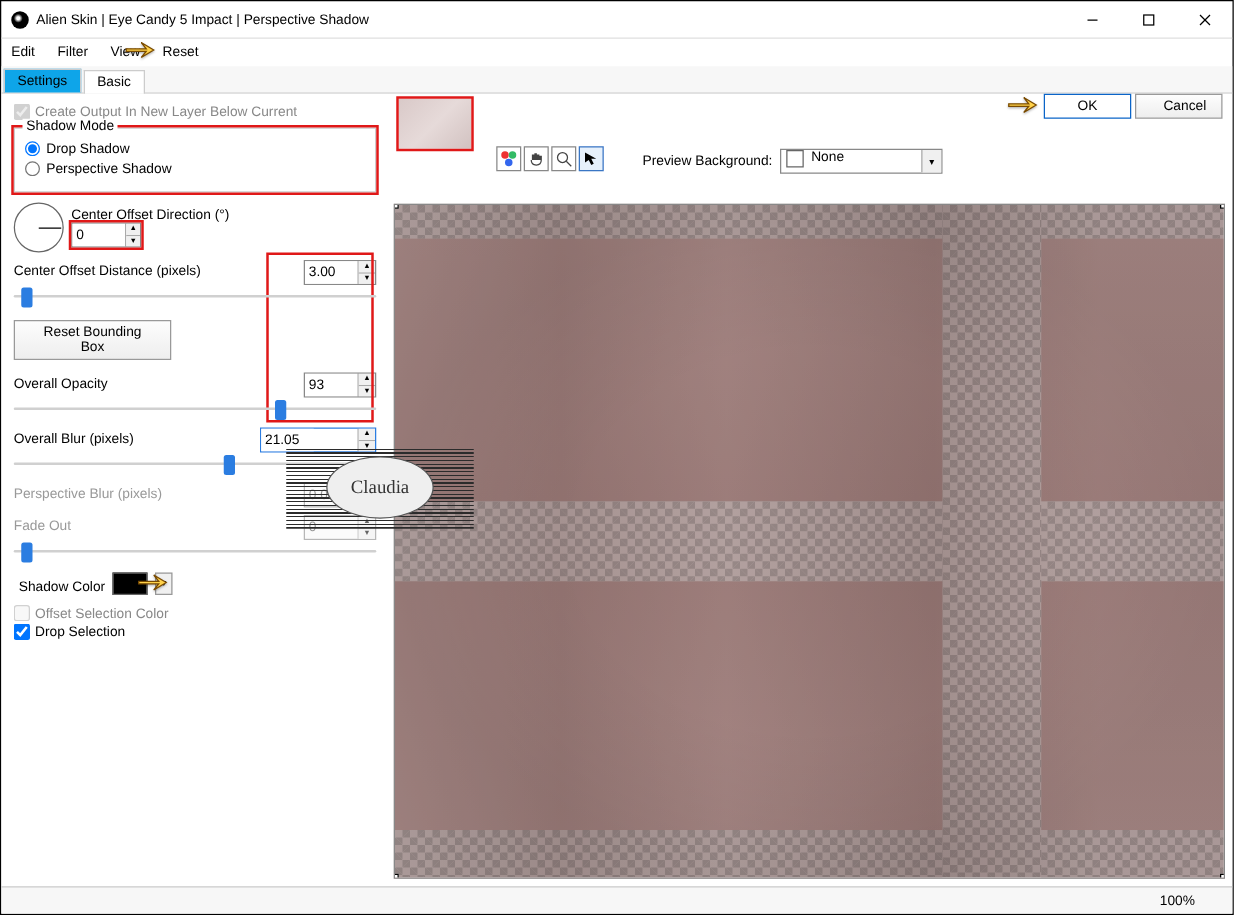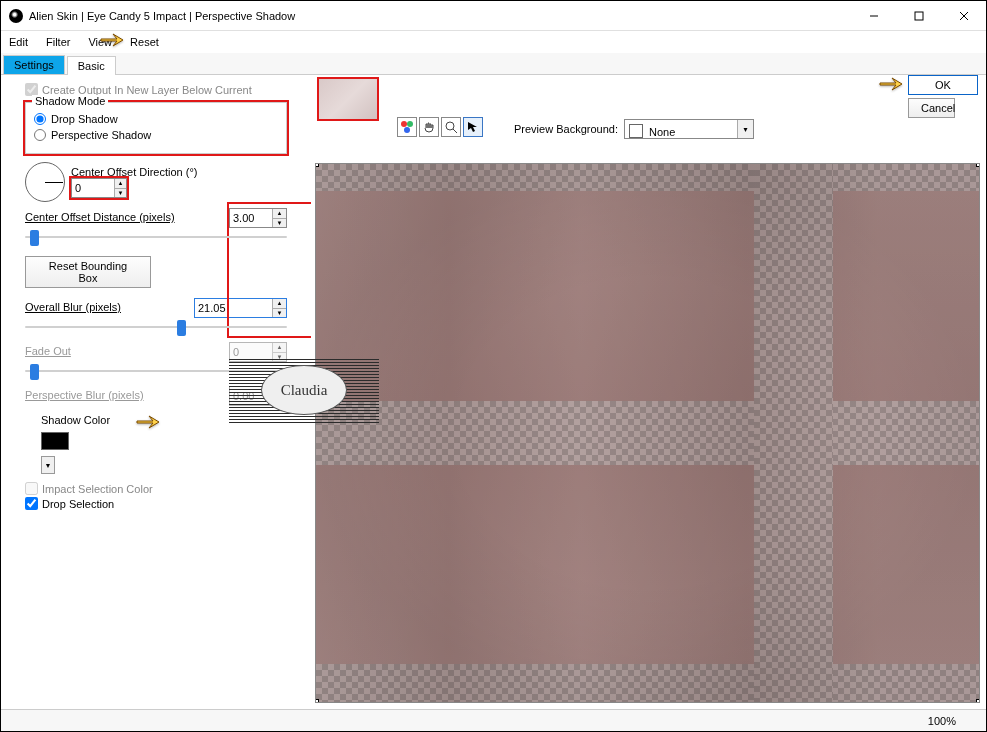--- a/index.html
+++ b/index.html
@@ -20,21 +20,21 @@
 .hand { position: absolute; font-size: 18px; pointer-events: none; }
 .hand svg { filter: drop-shadow(0 1px 1px rgba(0,0,0,0.3)); }
 
 
 .tabstrip { height: 22px; display: flex; align-items: flex-end; border-bottom: 1px solid #ccc; background: #f7f7f7; }
 .tab { padding: 3px 10px; border: 1px solid #ccc; border-bottom: none; background: #0ea5e9; margin-left: 2px; cursor: default;}
 .tab.active { background: #fff; position: relative; top: 1px; }
 
 
 .main { display: flex; height: calc(100% - 30px - 22px - 22px - 22px); }
-.leftpanel { width: 310px; padding: 6px 24px; background: #fff; overflow: hidden; }
+.leftpanel { width: 310px; padding: 6px 10px; background: #fff; overflow: hidden; }
 .rightpanel { flex: 1; position: relative; background: #fff; }
 
 
 .chk { display: flex; align-items: center; gap: 4px; margin: 2px 0; }
 .chk input { width: 13px; height: 13px; }
 .chk.disabled { color: #888; }
 
 
 .groupbox { border: 1px solid #ccc; padding: 6px 8px 8px; margin: 4px 0 8px; position: relative; }
 .groupbox .legend { position: absolute; top: -8px; left: 6px; background: #fff; padding: 0 3px; }
@@ -44,56 +44,56 @@
 
 .hl-red { outline: 2px solid #e01818; outline-offset: 0; }
 
 
 .dial-row { display: flex; align-items: center; gap: 6px; margin: 6px 0; }
 .dial { width: 40px; height: 40px; border: 1px solid #666; border-radius: 50%; position: relative; flex-shrink: 0; }
 .dial::after { content: ""; position: absolute; width: 18px; height: 1px; background: #000; top: 50%; left: 50%; transform-origin: left center; }
 
 
 .ctrl-row { margin: 6px 0; }
-.ctrl-row .lbl { display: block; margin-bottom: 2px; text-decoration: underline; }
+.ctrl-row .lbl { display: block; margin-bottom: 2px; }
 .ctrl-row .lbl.disabled { color: #999; }
 .slider { flex: 1; height: 18px; position: relative; }
 .slider .track { position: absolute; top: 8px; left: 0; right: 0; height: 2px; background: #d0d0d0; border-radius: 1px; }
 .slider .thumb { position: absolute; top: 2px; width: 9px; height: 16px; background: #2b7de1; border-radius: 2px; }
 .spinner { display: flex; border: 1px solid #888; height: 20px; background: #fff; }
 .spinner input { border: none; width: 42px; padding: 0 3px; text-align: left; outline: none; font-size: 11px; }
 .spinner .arrows { width: 14px; display: flex; flex-direction: column; border-left: 1px solid #aaa; }
 .spinner .arrows div { flex: 1; display: flex; align-items: center; justify-content: center; font-size: 6px; background: #f0f0f0; cursor: pointer; line-height: 1; }
 .spinner .arrows div:first-child { border-bottom: 1px solid #aaa; }
 
 
 .btn { border: 1px solid #999; background: linear-gradient(#fdfdfd,#eee); padding: 3px 12px; cursor: pointer; text-align: center; display: inline-block; }
 .btn.wide { width: 126px; }
 .btn.ok { width: 70px; border: 1px solid #0a64c8; background: #fff; }
-.btn.cancel { width: 47px; text-align: right; }
-
-
-.swatch-row { display: flex; align-items: flex-start; gap: 6px; margin: 8px 16px; position: relative; flex-direction: column; }
+.btn.cancel { width: 70px; text-align: right; }
+
+
+.swatch-row { display: flex; align-items: flex-end; gap: 6px; margin: 8px 4px; position: relative; }
 .swatch { width: 28px; height: 18px; background: #000; border: 1px solid #666; }
 .swatch-dd { width: 14px; height: 18px; border: 1px solid #999; background: #f0f0f0; display: flex; align-items: center; justify-content: center; font-size: 7px; }
 
 
 .thumb-wrap { position: absolute; top: 2px; left: 6px; display: flex; align-items: center; }
 .thumbnail { width: 62px; height: 44px; border: 2px solid #e01818; background: linear-gradient(135deg,#d9c9c8 0%, #e6dad9 50%, #d2c2c1 100%); }
 .tool-row { position: absolute; top: 42px; left: 86px; display: flex; gap: 2px; align-items: center; }
 .toolbtn { width: 20px; height: 20px; border: 1px solid #888; background: #fff; display: flex; align-items: center; justify-content: center; }
 .toolbtn.active { border: 1px solid #3a76c4; background: #e6f0fb; }
 
 .prevbg { position: absolute; top: 44px; left: 203px; display: flex; align-items: center; gap: 6px; }
-.combo { display: flex; border: 1px solid #888; height: 20px; background: #fff; align-items: flex-end; }
+.combo { display: flex; border: 1px solid #888; height: 20px; background: #fff; align-items: flex-start; }
 .combo .sw { width: 14px; height: 14px; border: 1px solid #666; margin: 0 4px; background: #fff; }
 .combo .txt { width: 90px; padding-left: 2px;}
 .combo .dd { width: 16px; border-left: 1px solid #aaa; text-align: center; font-size: 8px; height: 100%; display: flex; align-items:center; justify-content:center; background: #f0f0f0;}
 
-.okcancel2 { position: absolute; top: 0px; right: 8px; display: flex; flex-direction: column; gap: 3px; }
+.okcancel2 { position: absolute; top: 0px; right: 8px; display: flex; gap: 3px; }
 
 
 .canvas-wrap { position: absolute; top: 88px; left: 4px; right: 6px; bottom: 6px; border: 1px solid #888; background: #d8c9c8; overflow: hidden; }
 .canvas-inner { position: absolute; inset: 0; }
 .checker { background-image:
   linear-gradient(45deg,#bbb 25%,transparent 25%),
   linear-gradient(-45deg,#bbb 25%,transparent 25%),
   linear-gradient(45deg,transparent 75%,#bbb 75%),
   linear-gradient(-45deg,transparent 75%,#bbb 75%);
   background-size: 12px 12px;
@@ -215,20 +215,36 @@
           </div>
         </div>
         <div class="slider">
             <div class="track"></div>
             <div class="thumb" style="left:2%;"></div>
           </div>
       </div>
 
       <div class="btn wide" style="margin:4px 0;">Reset Bounding Box</div>
 
+      <div class="ctrl-row">
+        <div style="display:flex; justify-content:space-between; align-items:center;">
+          <span class="lbl">Overall Opacity</span>
+          <div class="spinner">
+            <input value="93" style="">
+            <div class="arrows">
+                <div>▲</div>
+                <div>▼</div>
+              </div>
+          </div>
+        </div>
+        <div class="slider">
+            <div class="track"></div>
+            <div class="thumb" style="left:72%;"></div>
+          </div>
+      </div>
 
       <div class="ctrl-row">
         <div style="display:flex; justify-content:space-between; align-items:center;">
           <span class="lbl">Overall Blur (pixels)</span>
           <div class="spinner" style="border-color:#2b7de1;gap:35px;">
             <input value="21.05" style="">
             <div class="arrows">
                 <div>▲</div>
                 <div>▼</div>
               </div>
@@ -236,62 +252,62 @@
         </div>
         <div class="slider">
             <div class="track"></div>
             <div class="thumb" style="left:58%;"></div>
           </div>
       </div>
     </div>
 
     <div class="ctrl-row">
       <div style="display:flex; justify-content:space-between; align-items:center;">
+        <span class="lbl disabled">Perspective Blur (pixels)</span>
+        <div class="spinner" style="opacity:0.6;">
+          <input disabled="" value="0.00" style="">
+          <div class="arrows">
+              <div>▲</div>
+              <div>▼</div>
+            </div>
+        </div>
+      </div>
+    </div>
+
+    <div class="ctrl-row">
+      <div style="display:flex; justify-content:space-between; align-items:center;">
         <span class="lbl disabled">Fade Out</span>
         <div class="spinner" style="opacity:0.6;">
           <input disabled="" value="0" style="">
           <div class="arrows">
               <div>▲</div>
               <div>▼</div>
             </div>
         </div>
       </div>
       <div class="slider">
           <div class="track"></div>
           <div class="thumb" style="left:2%;"></div>
         </div>
     </div>
 
-    <div class="ctrl-row">
-      <div style="display:flex; justify-content:space-between; align-items:center;">
-        <span class="lbl disabled">Perspective Blur (pixels)</span>
-        <div class="spinner" style="opacity:0.6;">
-          <input disabled="" value="0.00" style="">
-          <div class="arrows">
-              <div>▲</div>
-              <div>▼</div>
-            </div>
-        </div>
-      </div>
-    </div>
-
     <div class="swatch-row">
       <span>Shadow Color</span>
       <div class="swatch"></div>
       <div class="swatch-dd">▼</div>
       <div class="hand" style="left:94px;top:-3px;">
         <svg width="28" height="22">
             <path d="M2 10 L18 10 L14 5 L24 11 L14 17 L18 12 L2 12 Z" fill="#ffd24a" stroke="#7a4b00" stroke-width="1"></path>
           </svg>
       </div>
     </div>
 
     <label class="chk disabled">
       <input type="checkbox" disabled="" style="">
-      <span>Impact Selection Color</span>
+      <span>Offset Selection Color</span>
     </label>
     <label class="chk">
       <input type="checkbox" checked="" style="">
       <span>Drop Selection</span>
     </label>
   </div>
 
   <div class="rightpanel">
     <div class="thumb-wrap">
       <div class="thumbnail"></div>

